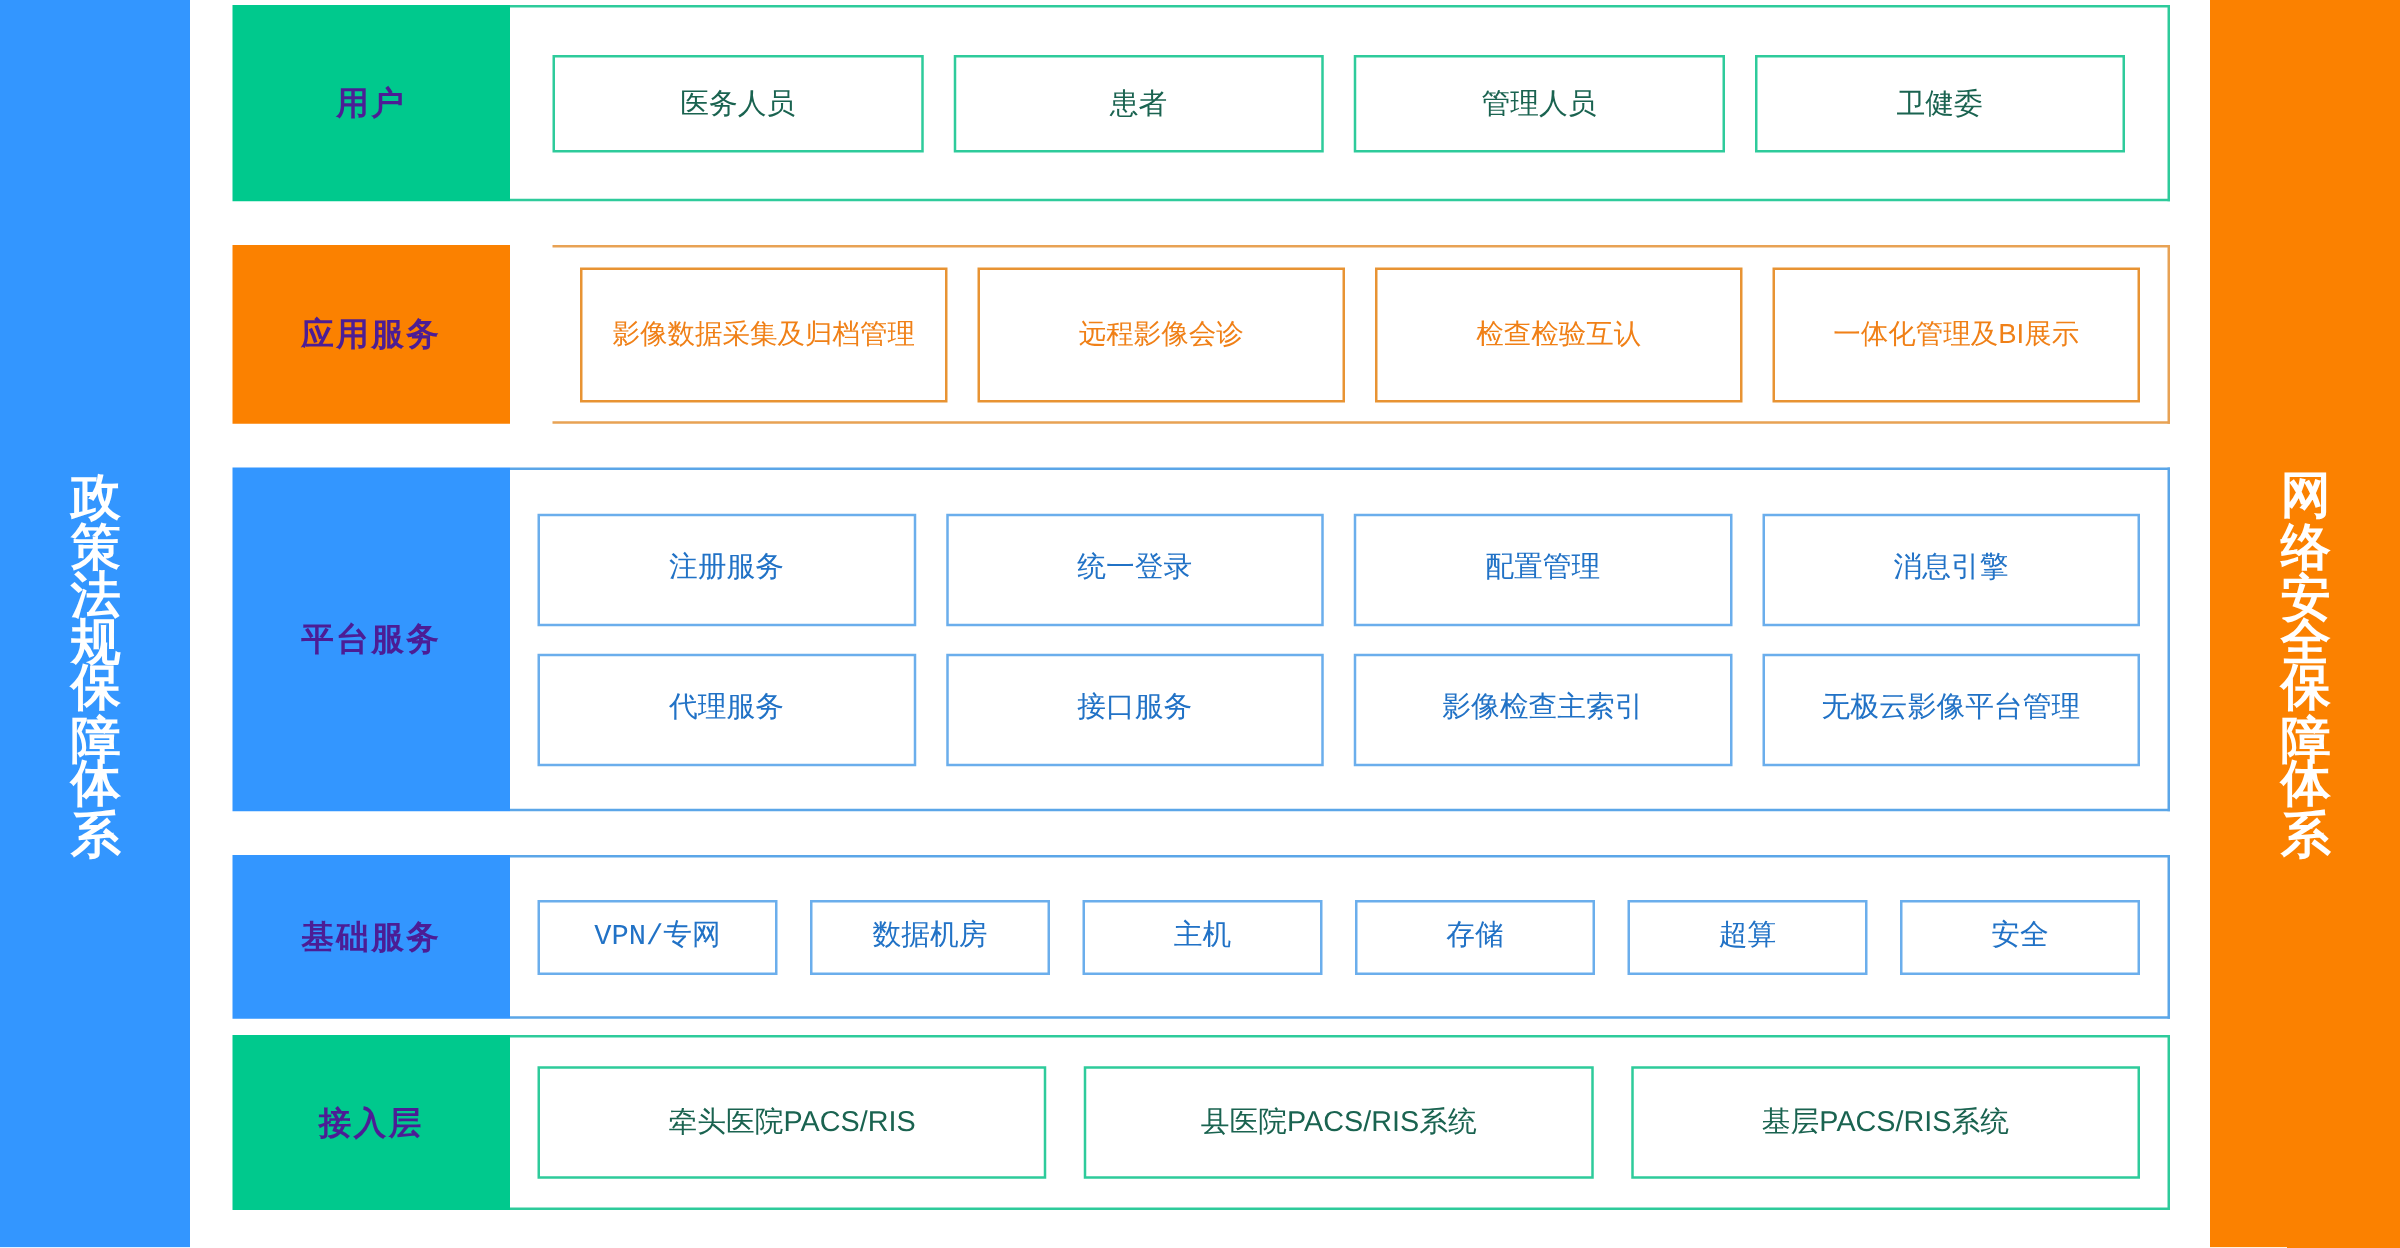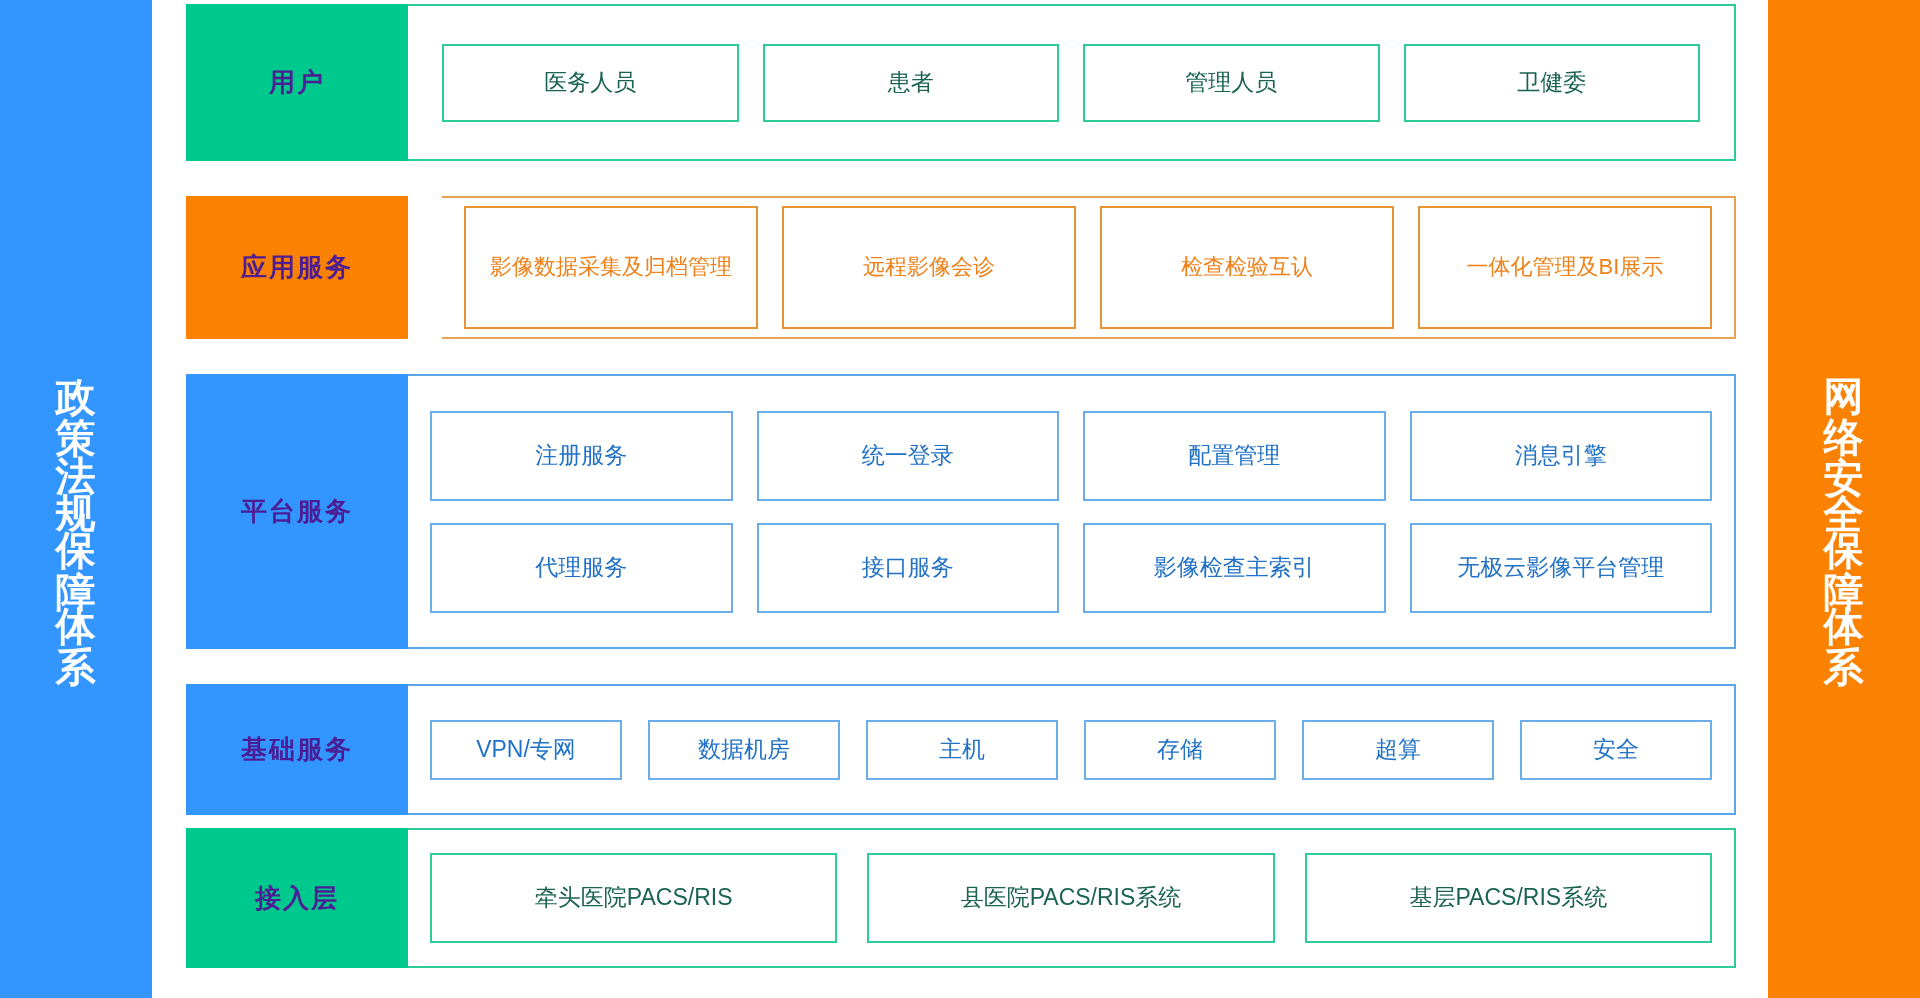--- a/index.html
+++ b/index.html
@@ -92,31 +92,31 @@
   .theme-green .layer-body { border: 2px solid #2ECB9B; border-left: none; }
   .theme-green .item-box   { border: 2px solid #2ECB9B; color: #1A6350; }
 
   
   .theme-orange .layer-head { background: #FB8100; }
   .theme-orange .layer-body { border: 2px solid #E8A254; border-left: none; }
   .theme-orange .item-box   { border: 2px solid #E89333; color: #F08017; }
 
   
   .theme-blue .layer-head { background: #3396FF; }
-  .theme-blue .layer-body { border: 2px solid #5BA6E8; border-left: none; }
+  .theme-blue .layer-body { border: 2px solid #5BA6E8; border-left: none; font-family: Liberation Mono, monospace; }
   .theme-blue .item-box   { border: 2px solid #6BAEEC; color: #2172C6; }
 
   
   #row-user      { top: 4px;   height: 157px; }
   #row-user .layer-body      { padding: 25px 34px; }
   #row-user .item-box        { height: 78px; }
 
   #row-app       { top: 196px; height: 143px; gap: 34px; }
   #row-app .layer-body       { padding: 20px 22px; }
-  #row-app .item-box         { height: 123px; font-size: 22px; }
+  #row-app .item-box         { height: 108px; font-size: 22px; }
 
   #row-platform  { top: 374px; height: 275px; }
   #row-platform .layer-body  { padding: 20px 22px; gap: 22px; }
   #row-platform .item-box    { height: 90px; }
 
   #row-infra     { top: 684px; height: 131px; }
   #row-infra .layer-body     { padding: 16px 22px; }
   #row-infra .item-box       { height: 60px; }
   #row-infra .item-line      { gap: 26px; }
 

